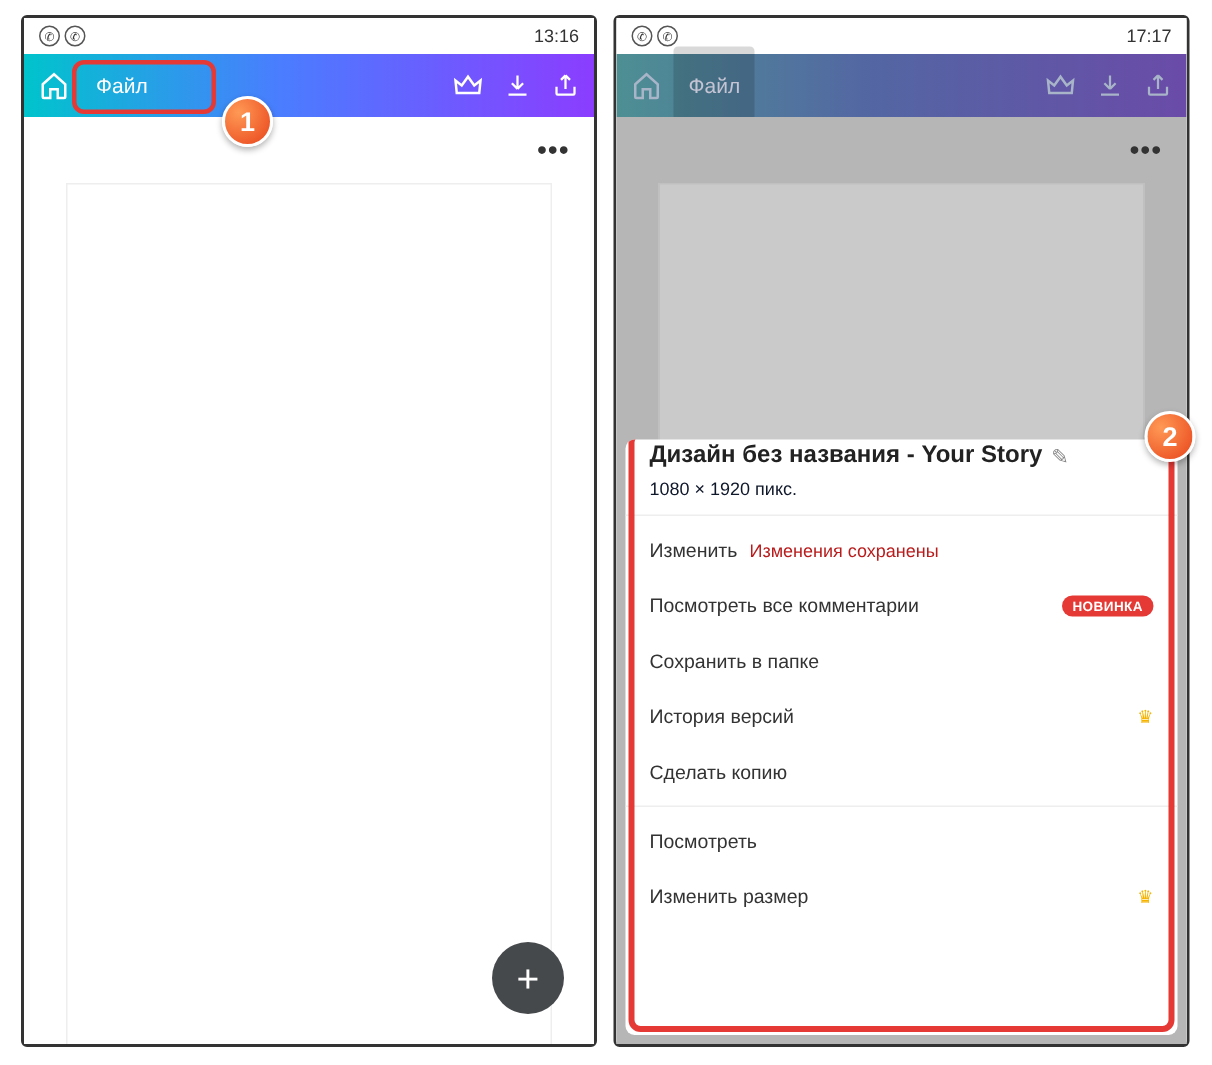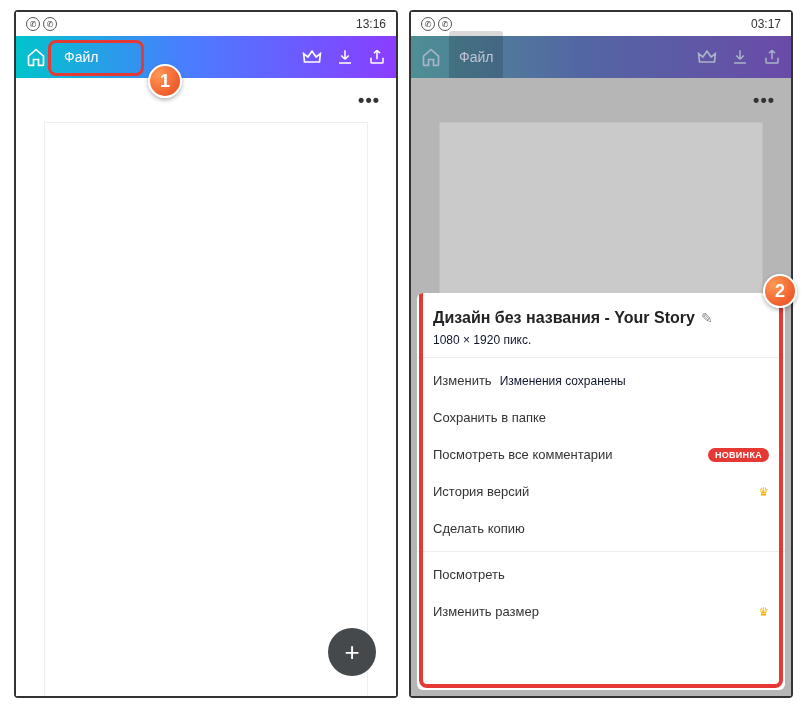--- a/index.html
+++ b/index.html
@@ -30,30 +30,30 @@
 
 .content-area { background: #fff; position: relative; height: calc(100% - 66px); }
 .content-dimmed { background: #b6b6b6; }
 .more-dots { position: absolute; top: 12px; right: 16px; font-size: 18px; font-weight: bold; color: #333; letter-spacing: 1px; }
 .canvas-white { position: absolute; left: 28px; top: 44px; right: 28px; height: 575px; background: #fff; border: 1px solid #eee; }
 .canvas-dimmed { background: #cacaca; border: 1px solid #c0c0c0; }
 
 .fab { position: absolute; bottom: 20px; right: 20px; width: 48px; height: 48px; border-radius: 50%; background: #46494c; color: #fff; display: flex; align-items: center; justify-content: center; font-size: 26px; cursor: pointer; }
 
 .file-panel { position: absolute; left: 6px; right: 6px; bottom: 6px; background: #fff; border-radius: 6px; overflow: hidden; }
-.panel-header { padding: 16px 16px 10px 16px; border-bottom: 1px solid #eee; }
+.panel-header { padding: 2px 16px 10px 16px; border-bottom: 1px solid #eee; }
 .panel-title-row { display: flex; align-items: center; gap: 6px; }
 .panel-title { font-size: 16px; font-weight: 700; color: #222; }
 .edit-pencil { color: #888; font-size: 14px; }
 .panel-subtitle { font-size: 12px; color: #0f172a; margin-top: 6px; }
 
 .panel-group { border-bottom: 1px solid #eee; padding: 4px 0; }
 .panel-group:last-child { border-bottom: none; }
 .panel-item { display: flex; align-items: center; justify-content: space-between; padding: 11px 16px; font-size: 13px; color: #333; cursor: pointer; }
-.panel-item-sub { color: #0f172a; font-size: 12px; margin-left: 8px; }
+.panel-item-sub { color: #b91c1c; font-size: 12px; margin-left: 8px; }
 
 .badge-novinka { background: #e53935; color: #fff; font-size: 9px; font-weight: bold; padding: 2px 7px; border-radius: 9px; letter-spacing: 0.3px; }
 .crown-gold { color: #f5b400; font-size: 12px; }
 
 .panel-red-border { position: absolute; left: 2px; right: 2px; top: -6px; bottom: 2px; border: 4px solid #e53935; border-radius: 8px; pointer-events: none; }
 </style>
 </head>
 <body>
 
 <div class="outer-frame frame-left">
@@ -105,21 +105,21 @@
   <div class="callout-badge" style="left:132px; top:52px;">1</div>
 </div>
 
 <div class="outer-frame frame-right">
   <div class="phone">
     <div class="status-bar">
       <div class="status-icons">
         <span class="status-icon-circle">✆</span>
         <span class="status-icon-circle">✆</span>
       </div>
-      <span>03:17</span>
+      <span>17:17</span>
     </div>
 
     <div class="toolbar toolbar-dimmed">
       <div class="toolbar-left">
         <span>
           <svg width="20" height="20" viewBox="0 0 24 24" fill="none" stroke="#a8b4c8" stroke-width="2">
               <path d="M3 11l9-8 9 8v10a1 1 0 01-1 1h-5v-7h-6v7H4a1 1 0 01-1-1V11z"></path>
             </svg>
         </span>
         <span class="file-btn file-btn-dimmed">Файл</span>
@@ -157,26 +157,26 @@
           </div>
           <div class="panel-subtitle">1080 × 1920 пикс.</div>
         </div>
 
 
         <div class="panel-group">
           <div class="panel-item">
             <span><span>Изменить</span><span class="panel-item-sub">Изменения сохранены</span></span>
           </div>
           <div class="panel-item">
-              <span>Сохранить в папке</span>
-            </div>
-          <div class="panel-item">
             <span>Посмотреть все комментарии</span>
             <span class="badge-novinka">НОВИНКА</span>
           </div>
+          <div class="panel-item">
+              <span>Сохранить в папке</span>
+            </div>
           <div class="panel-item">
             <span>История версий</span>
             <span class="crown-gold">♛</span>
           </div>
           <div class="panel-item">
               <span>Сделать копию</span>
             </div>
         </div>
 
         <div class="panel-group">

